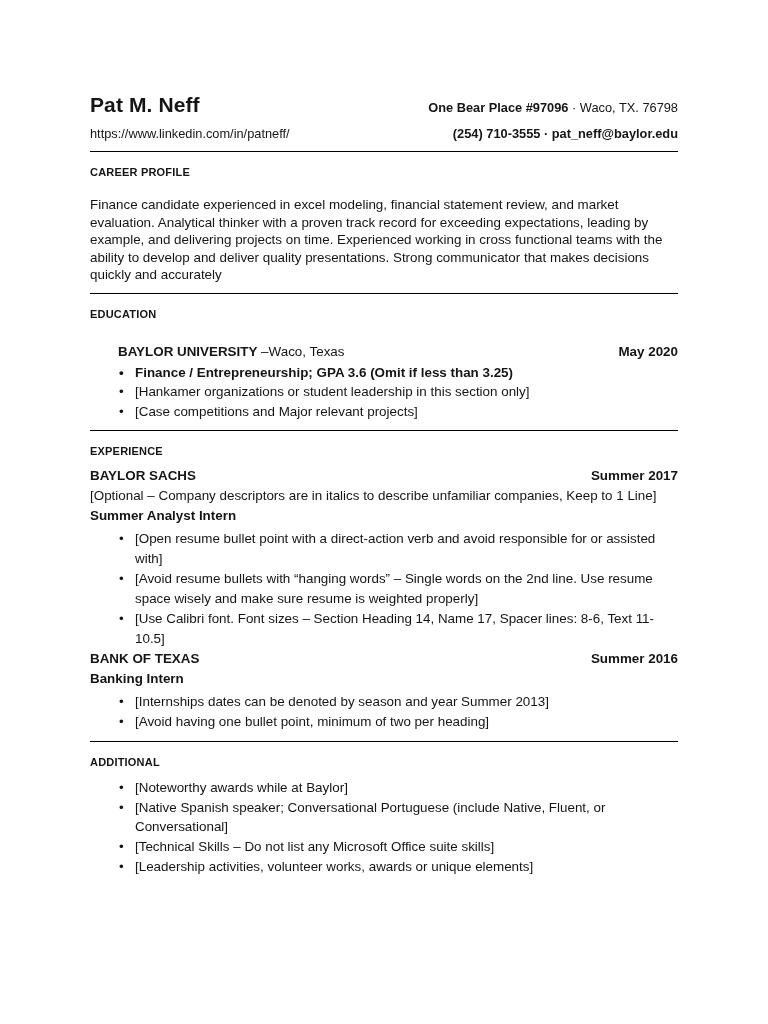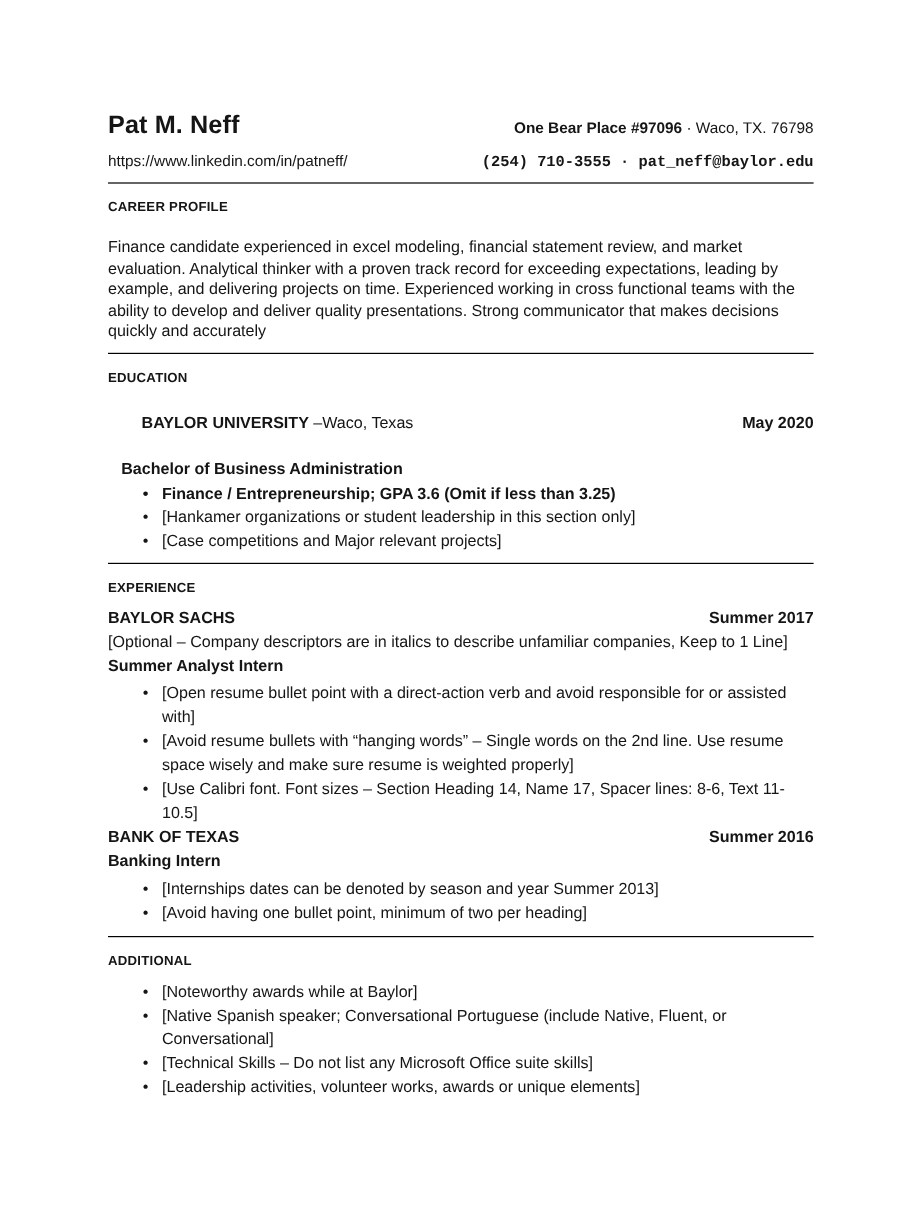--- a/index.html
+++ b/index.html
@@ -29,21 +29,21 @@
   .contact-line1 { font-size: 12.8px; line-height: 16px; }
   .contact-line1 .b { font-weight: bold; }
   .header-row2 {
     display: flex;
     justify-content: space-between;
     align-items: baseline;
     margin-top: 9px;
     font-size: 12.8px;
     line-height: 16px;
   }
-  .phone-email { font-weight: bold; font-family: Liberation Mono, monospace; }
+  .phone-email { font-weight: bold; }
   
   .divider {
     border: none;
     border-top: 1.8px solid #000;
     margin-top: 9px;
   }
   .section-heading {
     font-size: 11px;
     font-weight: bold;
     line-height: 20px;
@@ -124,21 +124,20 @@
   <div class="profile-text body-text">Finance candidate experienced in excel modeling, financial statement review, and market evaluation. Analytical thinker with a proven track record for exceeding expectations, leading by example, and delivering projects on time. Experienced working in cross functional teams with the ability to develop and deliver quality presentations. Strong communicator that makes decisions quickly and accurately</div>
   <hr class="divider">
 
   <div class="section-heading">EDUCATION</div>
   <div class="edu-school-row body-text">
     <div>
       <span class="school-bold">BAYLOR UNIVERSITY</span><span> –Waco, Texas</span>
     </div>
     <div class="entry-date">May 2020</div>
   </div>
-  <div class="degree body-text">Bachelor of Business Administration</div>
   <div class="bullet-list body-text">
     <div class="bullet-item bold">Finance / Entrepreneurship; GPA 3.6 (Omit if less than 3.25)</div>
     <div class="bullet-item">[Hankamer organizations or student leadership in this section only]</div>
     <div class="bullet-item">[Case competitions and Major relevant projects]</div>
   </div>
   <hr class="divider">
 
   <div class="section-heading">EXPERIENCE</div>
 
   <div class="xp-company-row xp-first body-text">

